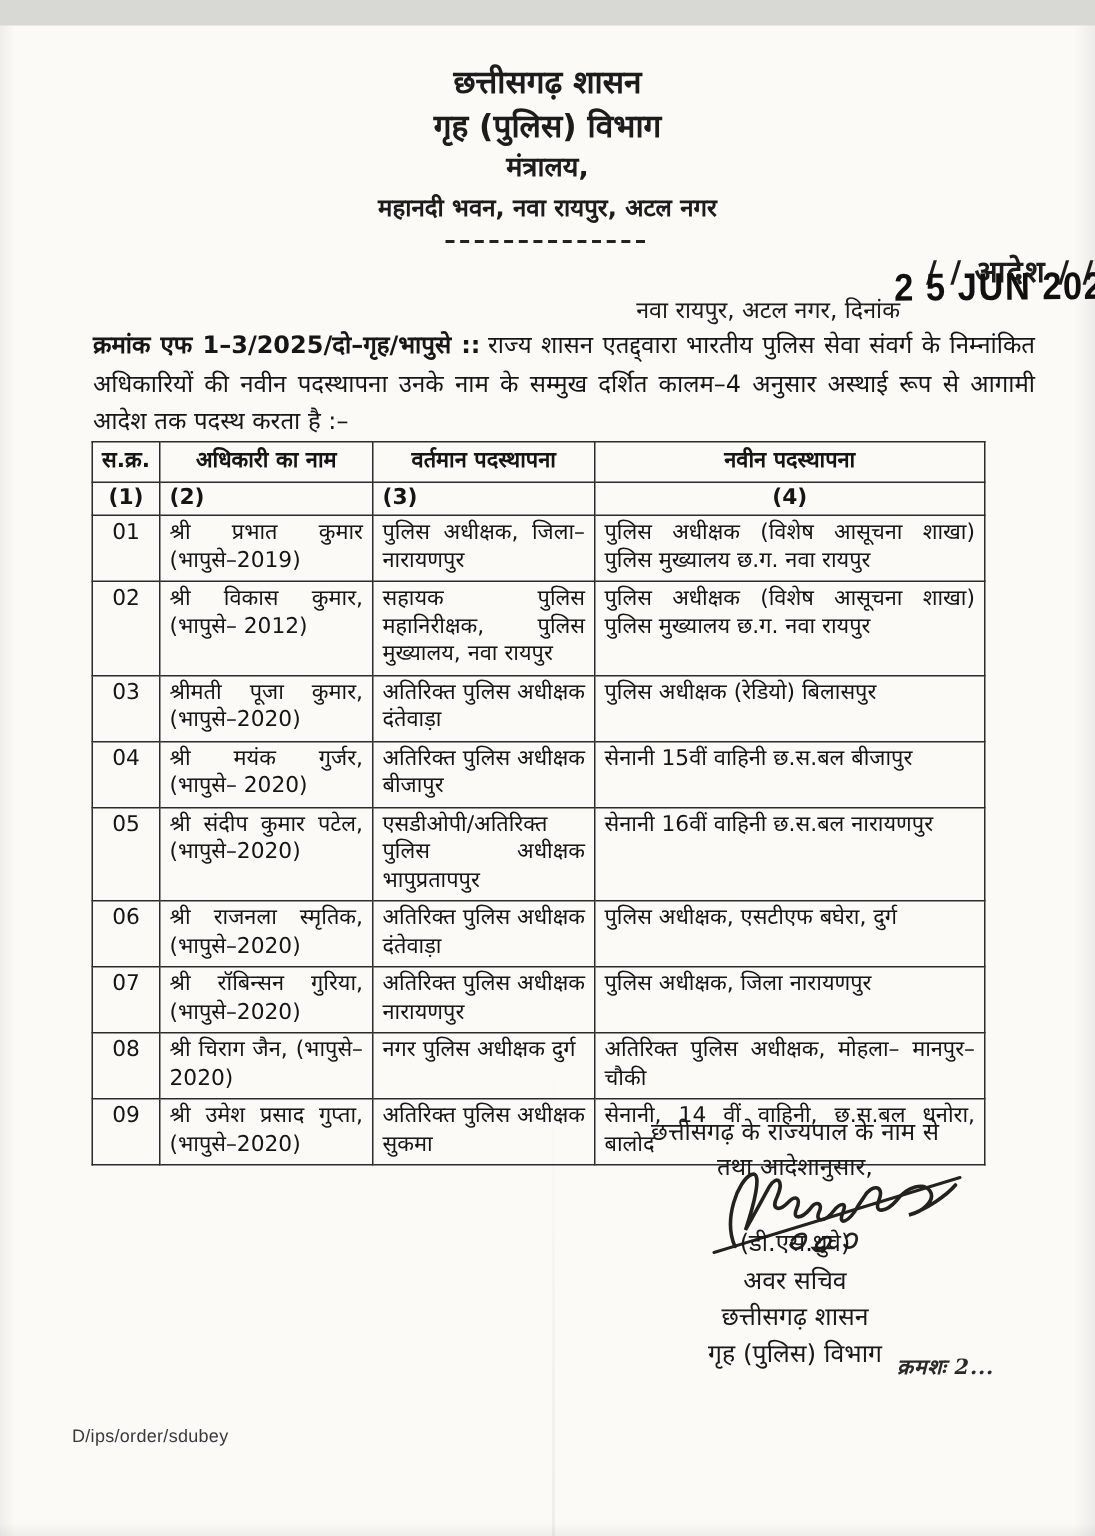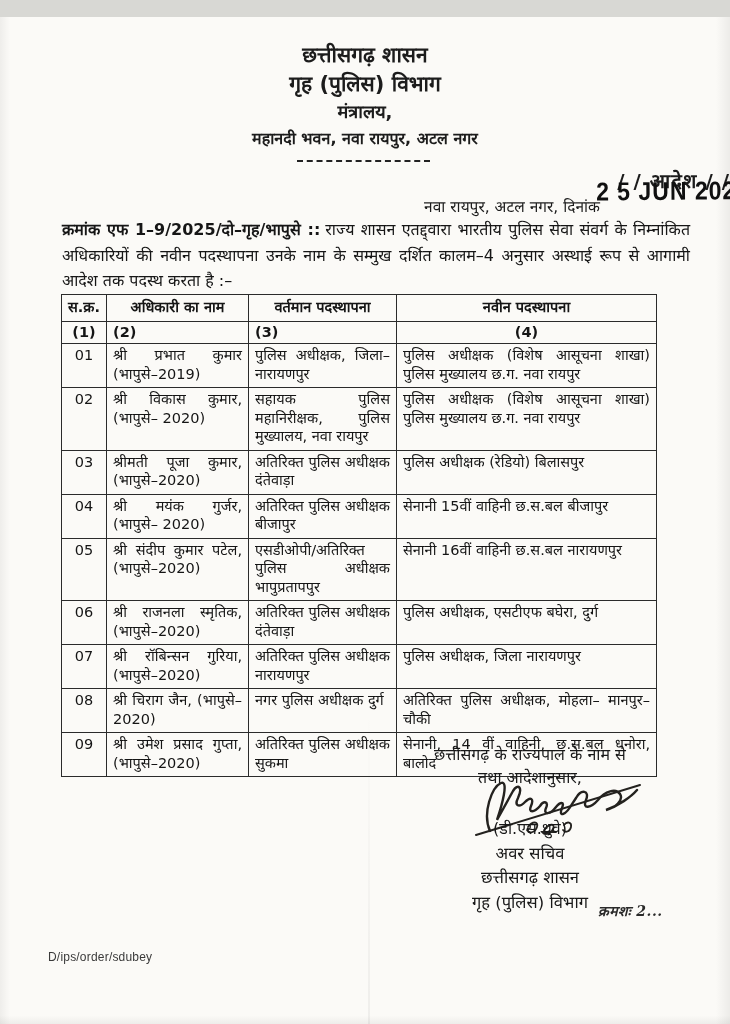--- a/index.html
+++ b/index.html
@@ -128,21 +128,21 @@
   </div>
 
   <div class="header-rule"></div>
 
   <div class="order-title">/ / आदेश / /</div>
 
   <div class="place-date">नवा रायपुर, अटल नगर, दिनांक</div>
 
   <div class="date-stamp">2 5 JUN 2025</div>
 
-  <p class="intro"><span class="ref">क्रमांक एफ 1–9/2025/दो–गृह/भापुसे ::</span><span>राज्य शासन एतद्द्वारा भारतीय पुलिस सेवा संवर्ग के निम्नांकित अधिकारियों की नवीन पदस्थापना उनके नाम के सम्मुख दर्शित कालम–4 अनुसार अस्थाई रूप से आगामी आदेश तक पदस्थ करता है :–</span></p>
+  <p class="intro"><span class="ref">क्रमांक एफ 1–3/2025/दो–गृह/भापुसे ::</span><span>राज्य शासन एतद्द्वारा भारतीय पुलिस सेवा संवर्ग के निम्नांकित अधिकारियों की नवीन पदस्थापना उनके नाम के सम्मुख दर्शित कालम–4 अनुसार अस्थाई रूप से आगामी आदेश तक पदस्थ करता है :–</span></p>
 
   <table class="postings">
     <colgroup>
         <col class="c1">
         <col class="c2">
         <col class="c3">
         <col class="c4">
       </colgroup>
     <tbody>
         <tr>
@@ -158,21 +158,21 @@
       <td class="n4">(4)</td>
     </tr>
     <tr>
       <td class="sno">01</td>
       <td class="just">श्री प्रभात कुमार (भापुसे–2019)</td>
       <td class="just">पुलिस अधीक्षक, जिला–नारायणपुर</td>
       <td class="just">पुलिस अधीक्षक (विशेष आसूचना शाखा) पुलिस मुख्यालय छ.ग. नवा रायपुर</td>
     </tr>
     <tr>
       <td class="sno">02</td>
-      <td class="just">श्री विकास कुमार, (भापुसे– 2020)</td>
+      <td class="just">श्री विकास कुमार, (भापुसे– 2012)</td>
       <td class="just">सहायक पुलिस महानिरीक्षक, पुलिस मुख्यालय, नवा रायपुर</td>
       <td class="just">पुलिस अधीक्षक (विशेष आसूचना शाखा) पुलिस मुख्यालय छ.ग. नवा रायपुर</td>
     </tr>
     <tr>
       <td class="sno">03</td>
       <td class="just">श्रीमती पूजा कुमार, (भापुसे–2020)</td>
       <td class="just">अतिरिक्त पुलिस अधीक्षक दंतेवाड़ा</td>
       <td class="just">पुलिस अधीक्षक (रेडियो) बिलासपुर</td>
     </tr>
     <tr>

